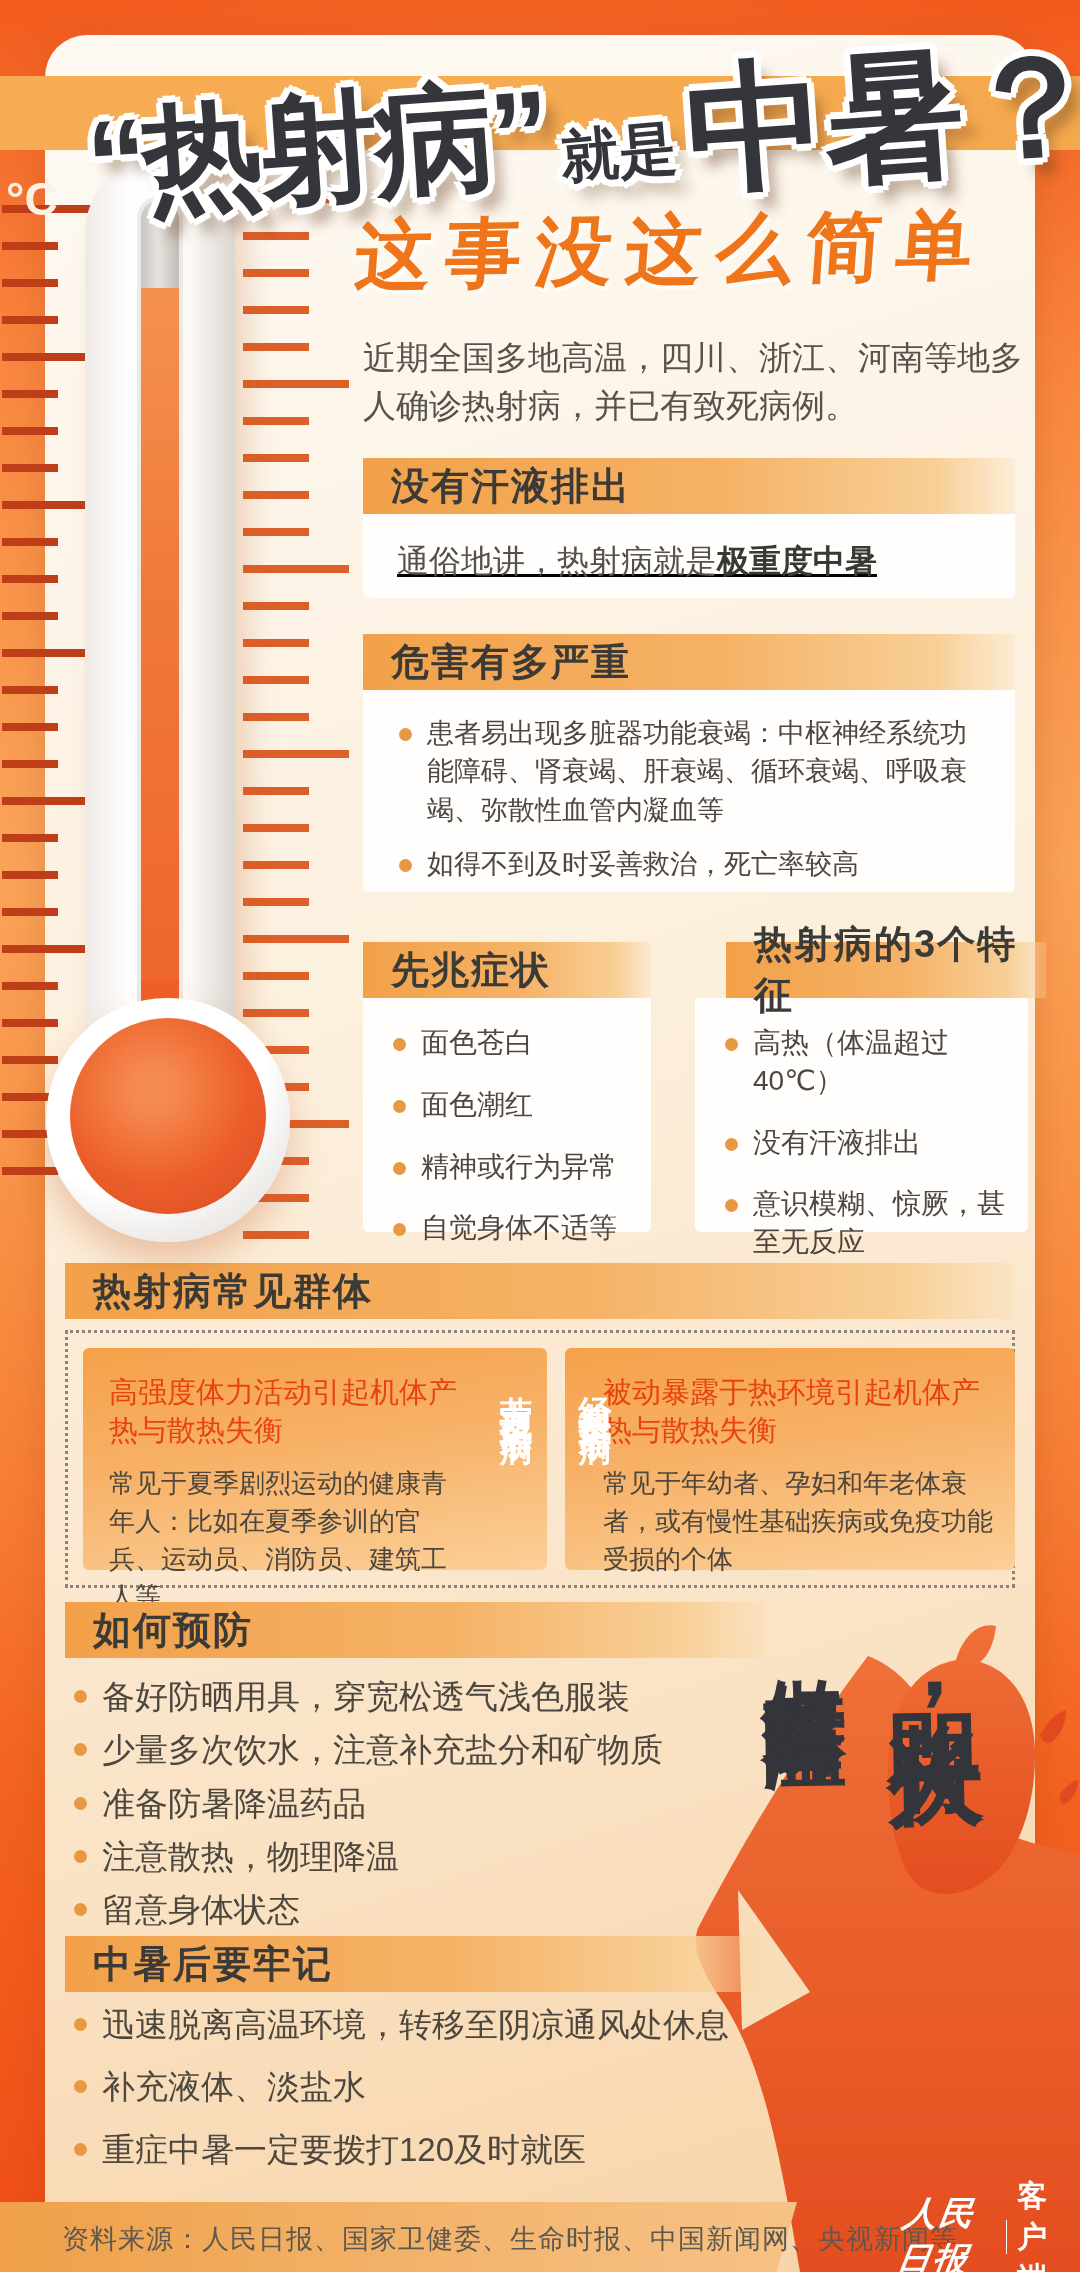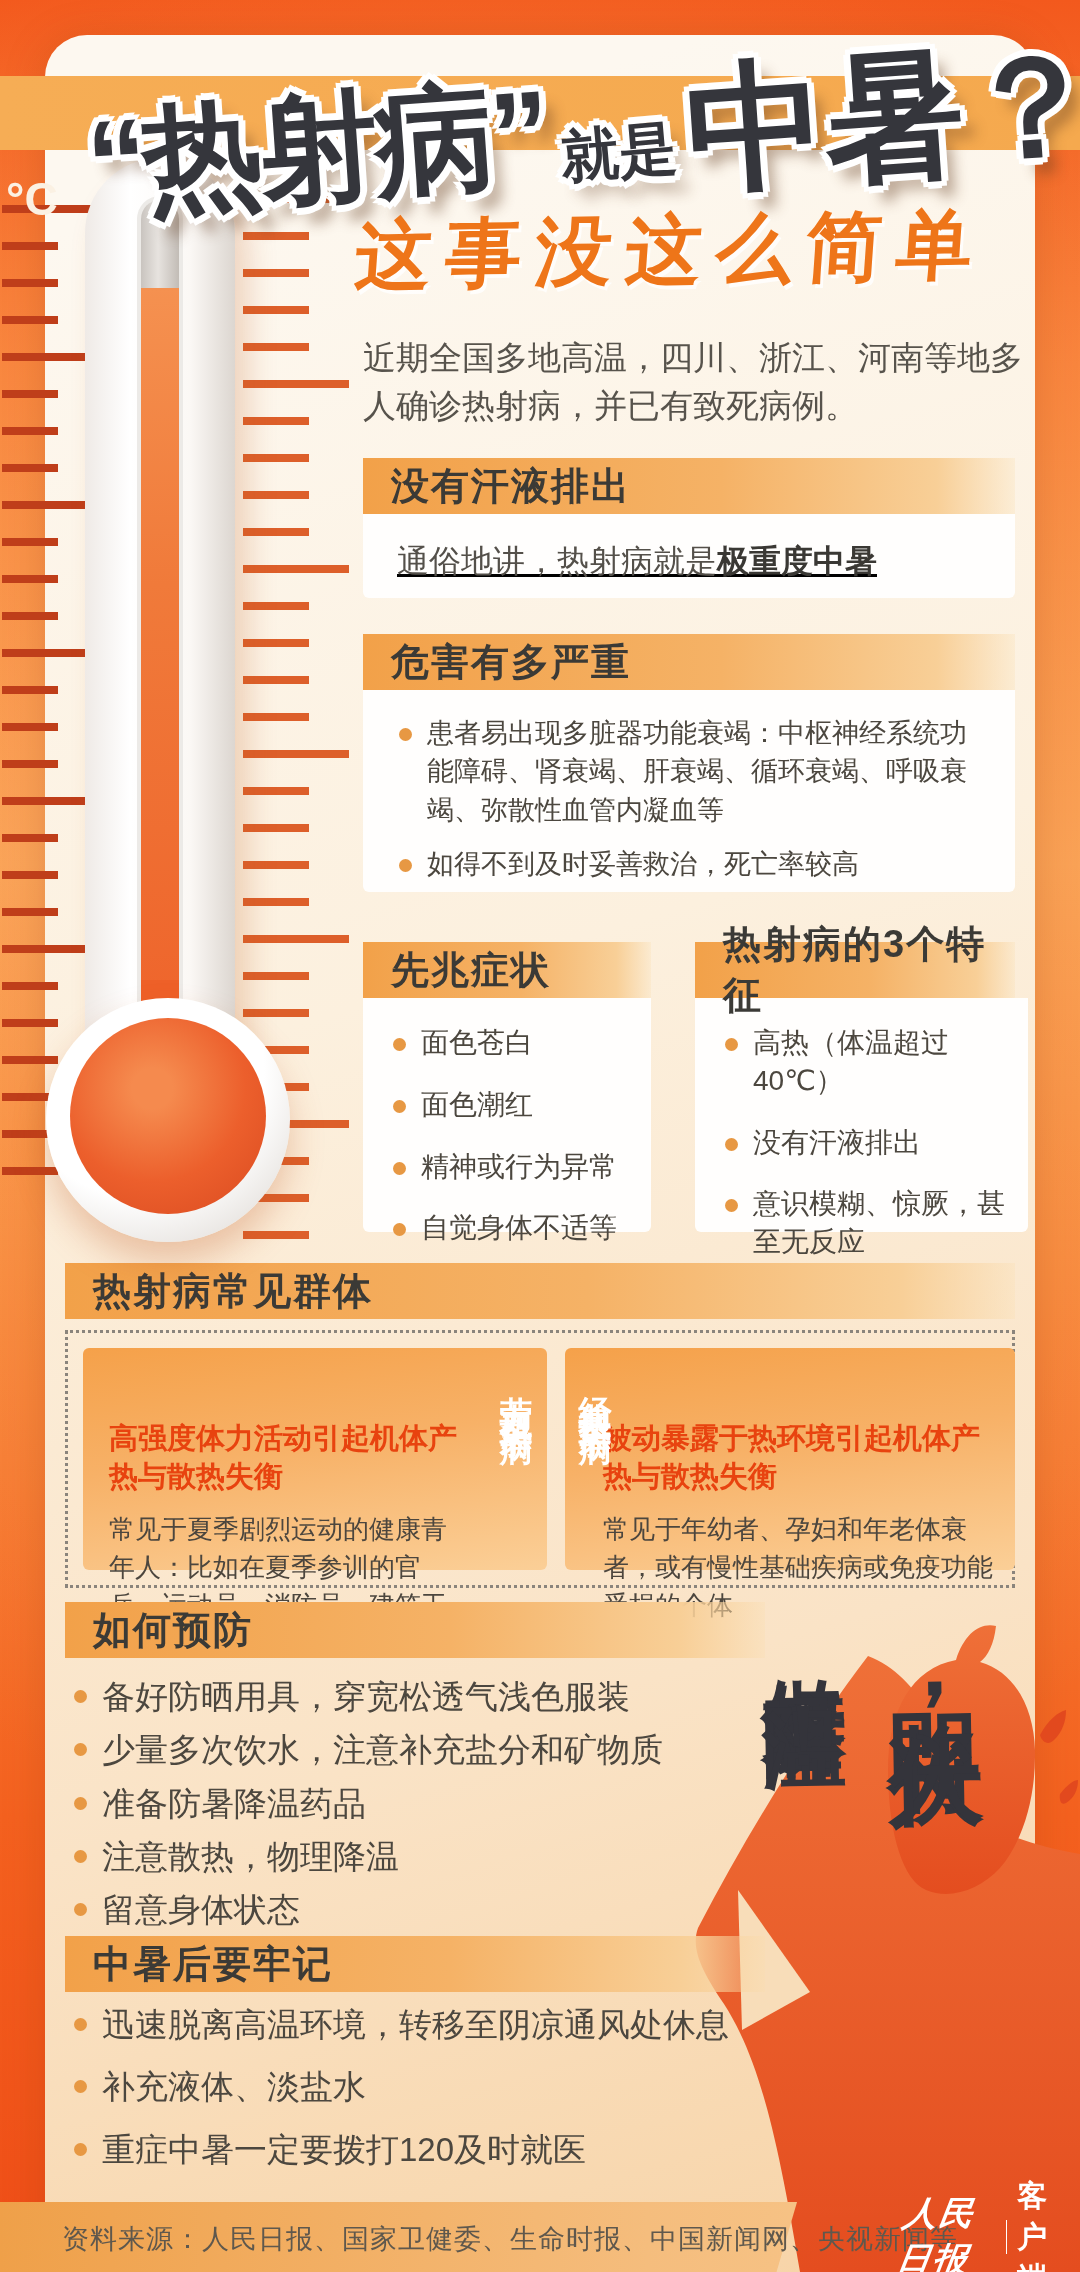--- a/index.html
+++ b/index.html
@@ -54,21 +54,21 @@
   .harm-list{padding:24px 26px 0 30px !important;font-size:27px;line-height:1.42;}
   .harm-list li{margin-bottom:16px;}
   .col-list{padding:26px 18px 0 24px !important;font-size:28px;line-height:1.35;}
   .col-list li{margin-bottom:24px;}
   
   .dashed-box{position:absolute;left:65px;top:1330px;width:944px;height:252px;border:3px dotted #8a847c;z-index:2;}
   .gcard{
     position:absolute;top:1348px;height:222px;z-index:3;border-radius:6px;
     background:linear-gradient(172deg,#f5a14a 0%,#f7b167 45%,#fbcf97 100%);
   }
-  .gcard .cause{font-size:29px;font-weight:700;color:#e8430f;line-height:1.3;margin-top:46px;}
+  .gcard .cause{font-size:29px;font-weight:400;color:#e8430f;line-height:1.3;}
   .gcard .desc{font-size:26px;color:#4c463e;line-height:1.45;margin-top:16px;}
   .vlabel{
     position:absolute;top:22px;writing-mode:vertical-rl;
     font-size:33px;font-weight:900;color:#fff;letter-spacing:7px;line-height:1;
   }
   
   .big-list{position:absolute;left:68px;z-index:3;font-size:33px;line-height:1.25;}
   .big-list li{margin-bottom:12px;color:#4a453d;}
   .big-list li::before{top:12px;background:#e2883a;}
   .after-list li{margin-bottom:21px;}
@@ -170,21 +170,21 @@
   </div>
   <div class="wbox" style="left:363px;top:998px;width:288px;height:234px;">
     <ul class="blist col-list">
       <li>面色苍白</li>
       <li>面色潮红</li>
       <li>精神或行为异常</li>
       <li>自觉身体不适等</li>
     </ul>
   </div>
 
-  <div class="band" style="left:695px;top:942px;width:320px;align-items:center;">
+  <div class="band" style="left:726px;top:942px;width:320px;align-items:center;">
     <span class="hd">热射病的3个特征</span>
   </div>
   <div class="wbox" style="left:695px;top:998px;width:333px;height:234px;">
     <ul class="blist col-list">
       <li>高热（体温超过40℃）</li>
       <li>没有汗液排出</li>
       <li>意识模糊、惊厥，甚至无反应</li>
     </ul>
   </div>
 

